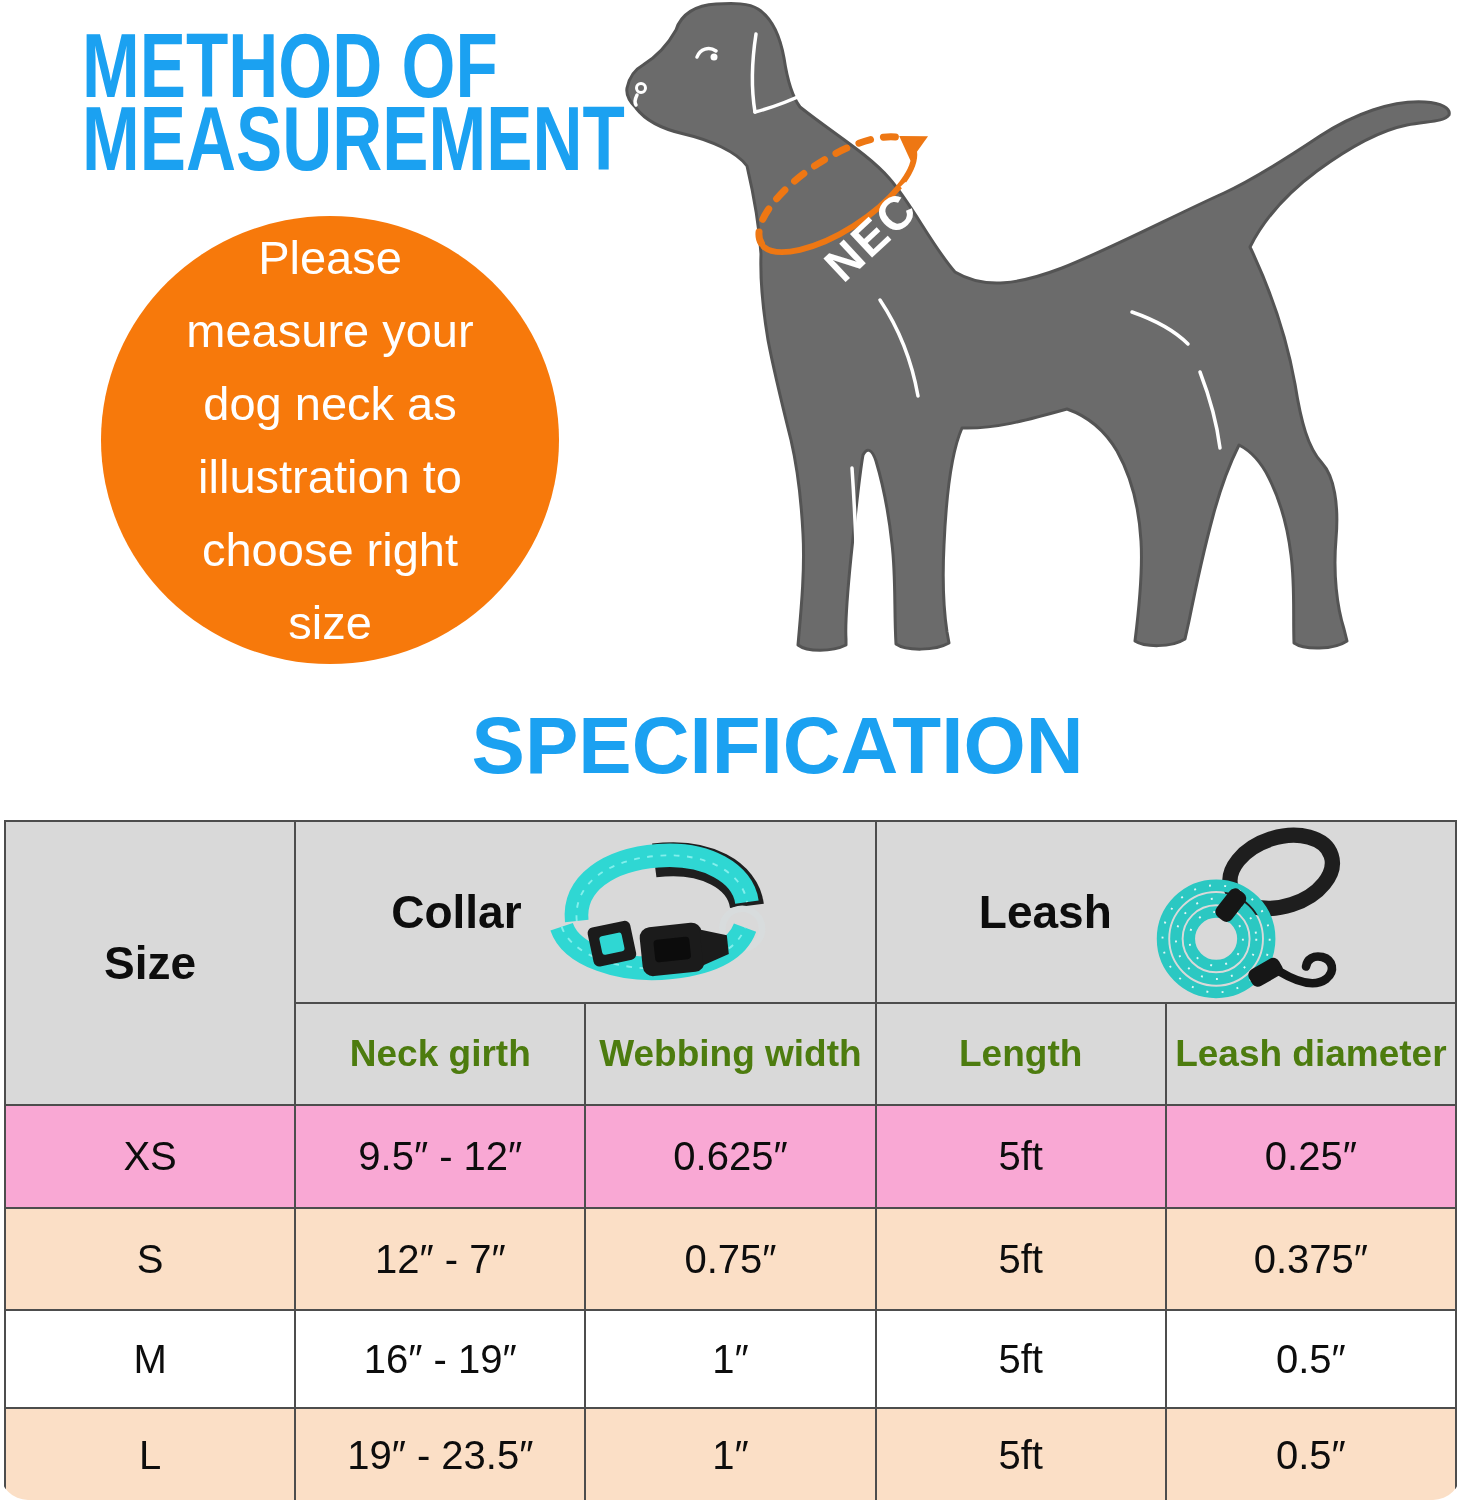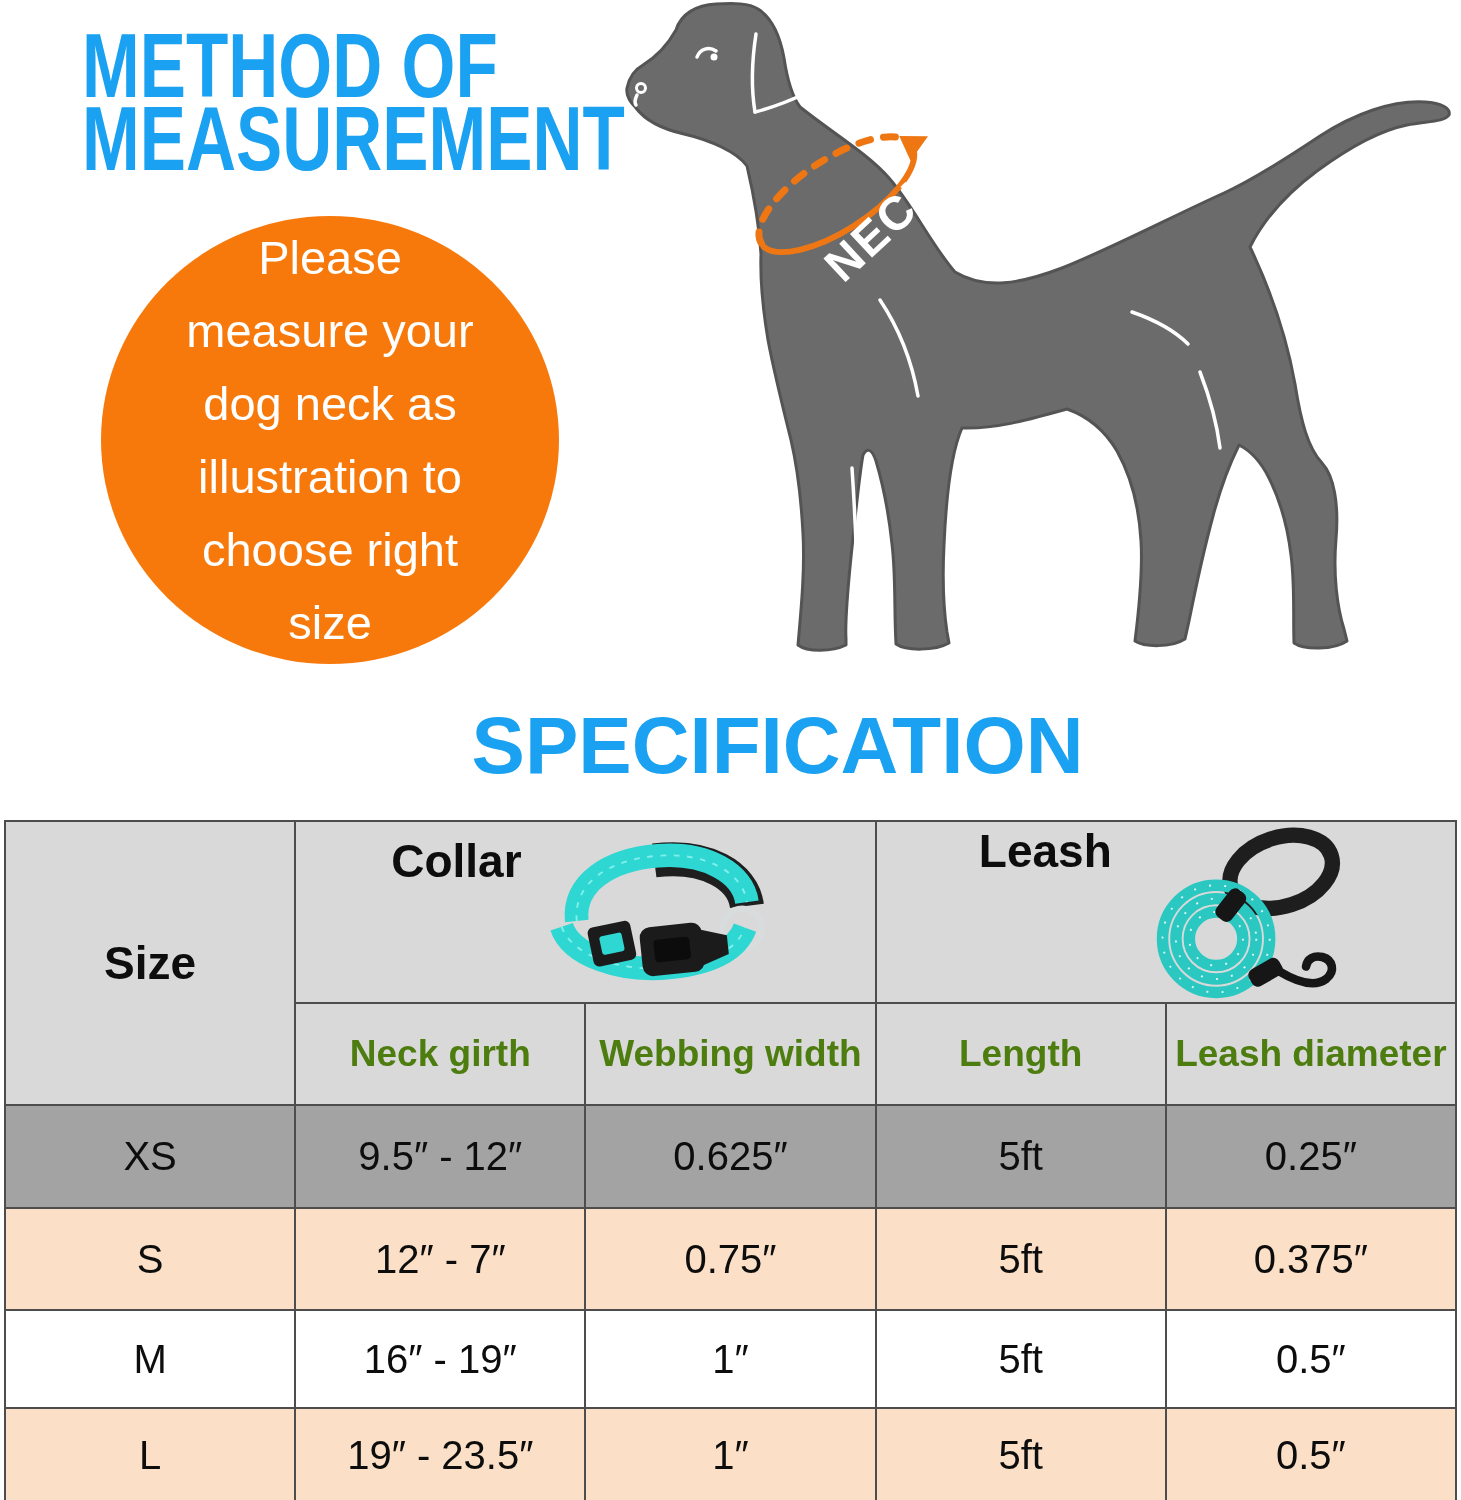--- a/index.html
+++ b/index.html
@@ -1,18 +1,18 @@
 <!DOCTYPE html>
 <html><head>
 <meta charset="utf-8">
 <style>
   html,body{margin:0;padding:0;background:#ffffff;}
   #canvas{
     position:relative;width:1461px;height:1500px;background:#ffffff;overflow:hidden;
-    font-family:"Liberation Sans", sans-serif;color:#111;
+    font-family:"Liberation Sans", sans-serif;color:#111;border-radius:28px;
   }
   
   .main-title{
     position:absolute;left:82px;top:30px;
     font-size:90px;font-weight:700;line-height:73px;color:#1BA1F1;
     transform:scaleX(0.77);transform-origin:left top;white-space:nowrap;letter-spacing:0px;
   }
   
   .note-circle{
     position:absolute;left:101px;top:216px;width:458px;height:448px;border-radius:50%;
@@ -31,28 +31,28 @@
   
   table.spec{
     position:absolute;left:4px;top:820px;width:1453px;
     border-collapse:collapse;table-layout:fixed;
   }
   table.spec td{
     border:2px solid #4d4d4d;text-align:center;vertical-align:middle;padding:0;
   }
   table.spec .hrow1 td{height:180px;background:#D9D9D9;}
   table.spec .hrow2 td{height:100px;background:#D9D9D9;}
-  table.spec .drow0 td{height:101px;background:#a3a3a3;}
+  table.spec .drow0 td{height:101px;background:#f9a8d4;}
   table.spec .drow1 td{height:100px;background:#FBDFC6;}
   table.spec .drow2 td{height:96px;background:#ffffff;}
   table.spec .drow3 td{height:92px;background:#FBDFC6;}
   .group-label{font-size:46px;font-weight:700;color:#0d0d0d;}
   .sub-label{font-size:37px;font-weight:700;color:#4d7c0f;}
   .cell-val{font-size:40px;font-weight:400;color:#0d0d0d;}
-  .hdr-flex{display:flex;align-items:flex-start;justify-content:center;gap:16px;}
+  .hdr-flex{display:flex;align-items:center;justify-content:center;gap:16px;}
   .hdr-flex svg{flex:0 0 auto;}
 </style>
 </head>
 <body>
 
 <div id="canvas">
 
   <div class="main-title">
     <div>METHOD OF</div>
     <div>MEASUREMENT</div>

